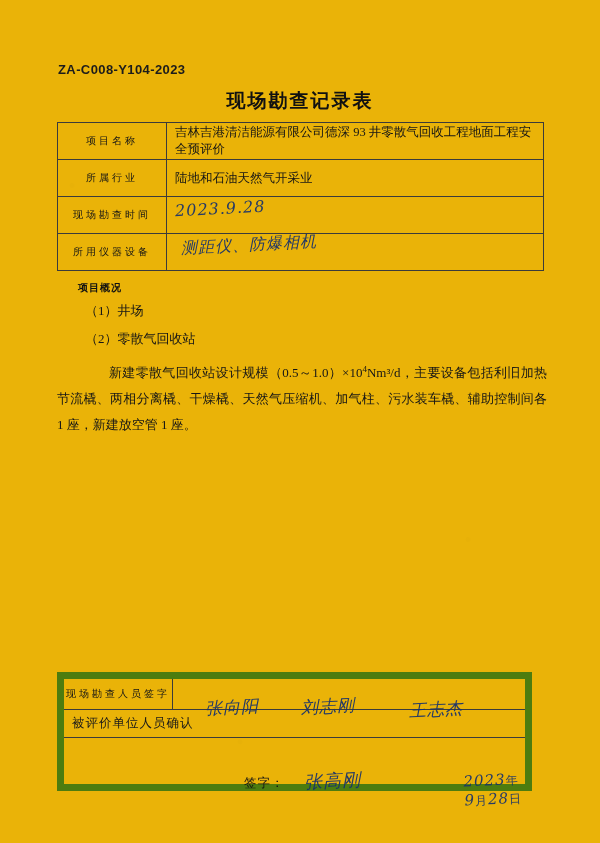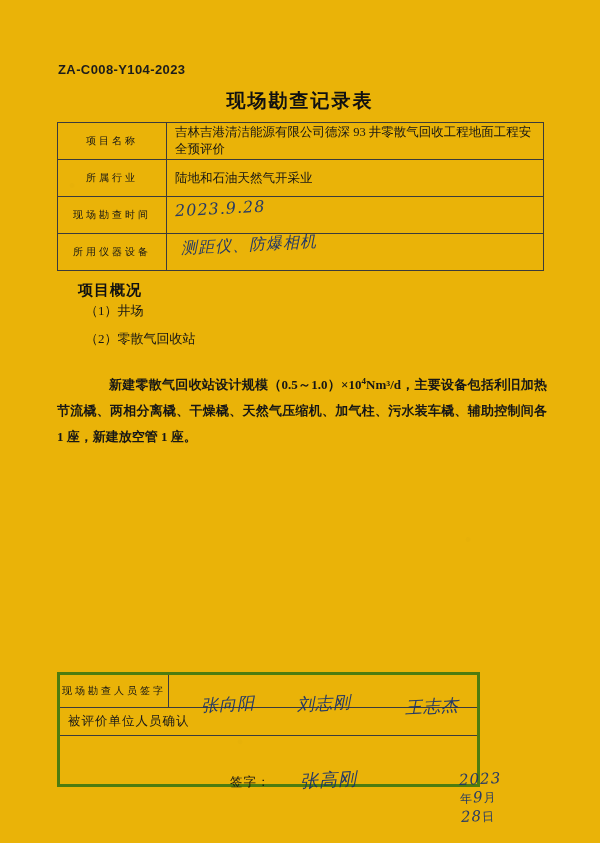--- a/index.html
+++ b/index.html
@@ -90,21 +90,21 @@
     display: inline-block;
     opacity: 0.92;
   }
   .hand.ink {
     color: #15306e;
   }
   .section-heading {
     position: absolute;
     left: 78px;
     top: 281px;
-    font-size: 15px;
+    font-size: 10px;
     font-weight: bold;
     letter-spacing: 1px;
     color: #111;
   }
   .body-block {
     position: absolute;
     left: 57px;
     top: 298px;
     width: 490px;
     font-size: 13px;
@@ -115,31 +115,30 @@
     text-indent: 28px;
     margin: 0 0 2px 0;
   }
   .p-body {
     text-indent: 26px;
     margin: 0 0 2px 0;
     text-align: justify;
   }
   .p-body2 {
     text-indent: 52px;
-    margin: 16px 0 2px 0;
+    margin: 4px 0 2px 0;
     text-align: justify;
-    font-weight: bold;
   }
   sup { font-size: 9px; vertical-align: super; }
   .table-bottom {
     position: absolute;
     left: 57px;
     top: 672px;
-    width: 423px;
-    border: 3px solid #4d7c0f;
+    width: 475px;
+    border: 7px solid #4d7c0f;
     border-collapse: collapse;
     table-layout: fixed;
   }
   .table-bottom td {
     border: 1px solid #3b3b3b;
     padding: 0;
     vertical-align: middle;
   }
   .row-sign { height: 34px; }
   .row-confirm-label { height: 28px; }
@@ -163,21 +162,21 @@
     left: 120px; top: 1px;
     font-size: 17px;
   }
   .sig-c {
     position: absolute;
     left: 228px; top: 4px;
     font-size: 17px;
   }
   .confirm-sign-label {
     position: absolute;
-    left: 170px; top: 14px;
+    left: 180px; top: 14px;
     font-size: 12.5px;
     letter-spacing: 1px;
     color: #151515;
   }
   .confirm-sig {
     position: absolute;
     left: 240px; top: 8px;
     font-size: 18px;
   }
   .confirm-date {

